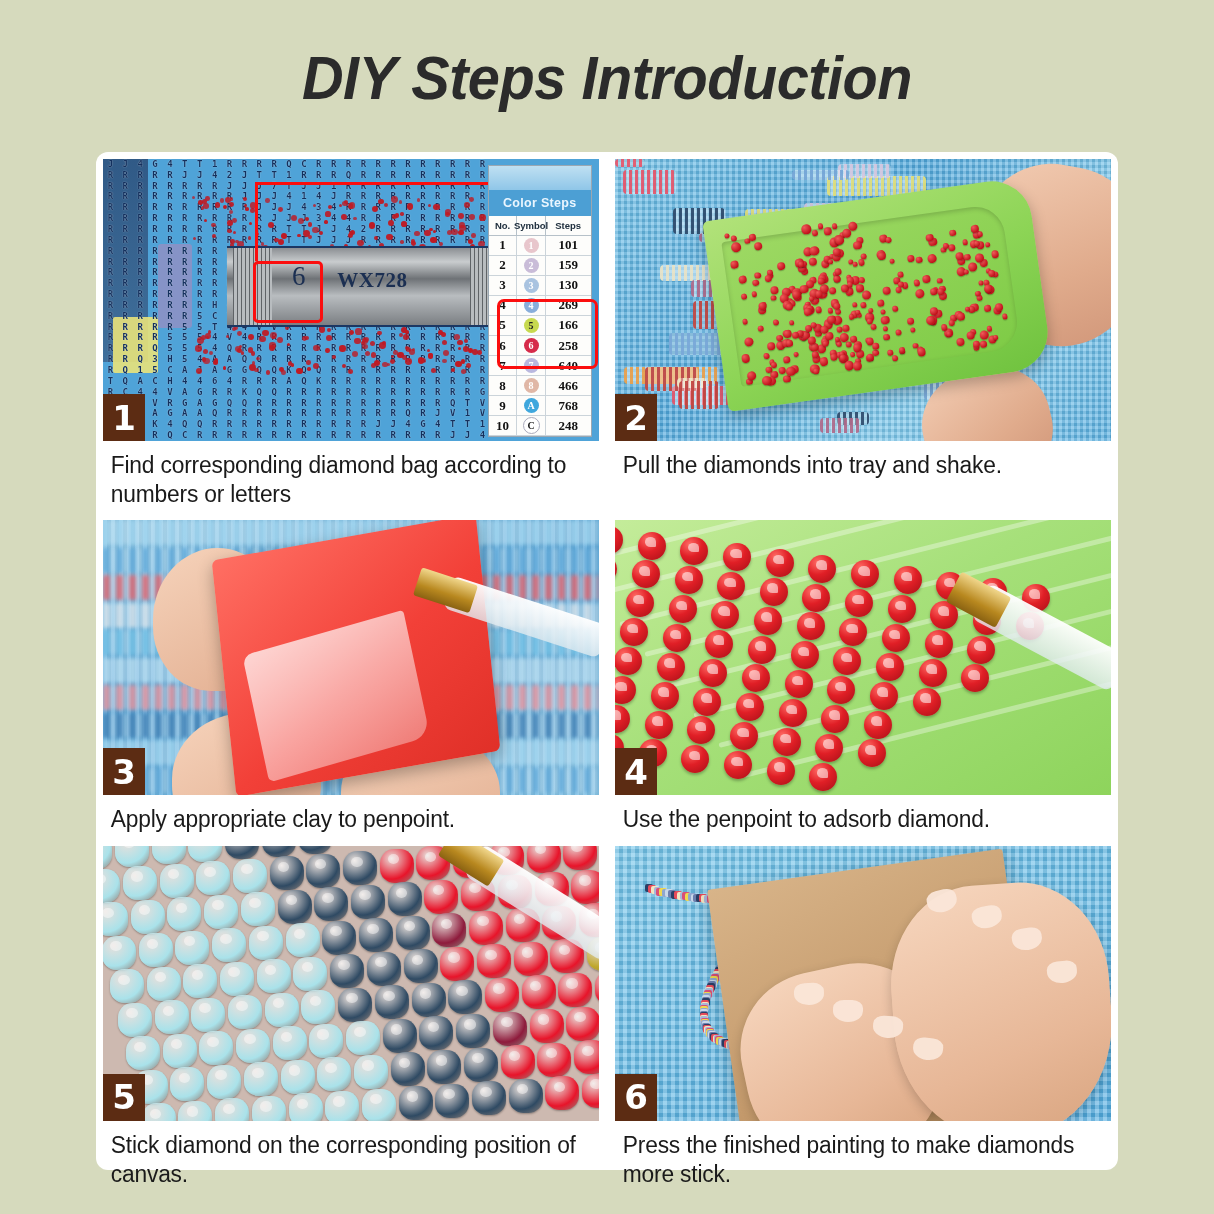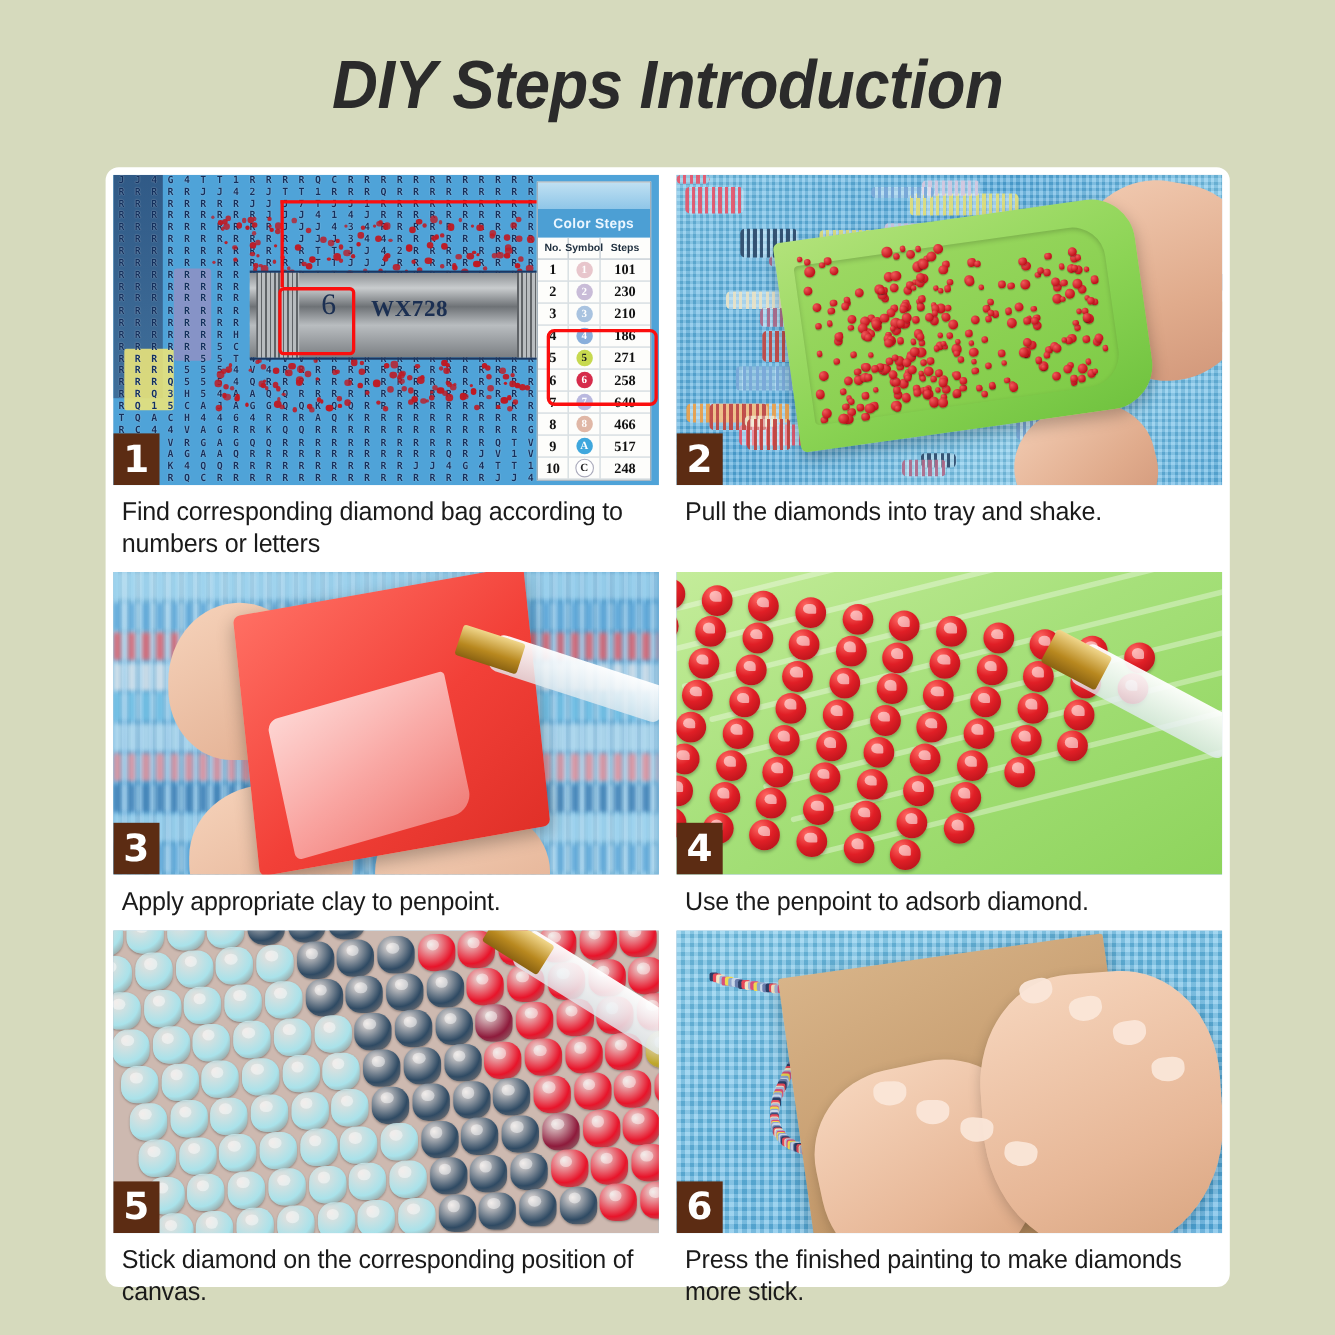--- a/index.html
+++ b/index.html
@@ -1176,42 +1176,42 @@
                     <div>
                       <span class="cl-sym" style="background: rgb(232, 198, 204); color: rgb(255, 255, 255); border: none;">1</span>
                     </div>
                     <div>101</div>
                   </div>
                   <div class="cl-row">
                     <div>2</div>
                     <div>
                       <span class="cl-sym" style="background: rgb(201, 188, 216); color: rgb(255, 255, 255); border: none;">2</span>
                     </div>
-                    <div>230</div>
+                    <div>159</div>
                   </div>
                   <div class="cl-row">
                     <div>3</div>
                     <div>
                       <span class="cl-sym" style="background: rgb(169, 195, 224); color: rgb(255, 255, 255); border: none;">3</span>
                     </div>
-                    <div>210</div>
+                    <div>130</div>
                   </div>
                   <div class="cl-row">
                     <div>4</div>
                     <div>
                       <span class="cl-sym" style="background: rgb(136, 174, 219); color: rgb(255, 255, 255); border: none;">4</span>
                     </div>
-                    <div>186</div>
+                    <div>269</div>
                   </div>
                   <div class="cl-row">
                     <div>5</div>
                     <div>
                       <span class="cl-sym" style="background: rgb(199, 217, 79); color: rgb(34, 34, 34); border: none;">5</span>
                     </div>
-                    <div>271</div>
+                    <div>166</div>
                   </div>
                   <div class="cl-row">
                     <div>6</div>
                     <div>
                       <span class="cl-sym" style="background: rgb(214, 43, 74); color: rgb(255, 255, 255); border: none;">6</span>
                     </div>
                     <div>258</div>
                   </div>
                   <div class="cl-row">
                     <div>7</div>
@@ -1225,21 +1225,21 @@
                     <div>
                       <span class="cl-sym" style="background: rgb(224, 183, 166); color: rgb(255, 255, 255); border: none;">8</span>
                     </div>
                     <div>466</div>
                   </div>
                   <div class="cl-row">
                     <div>9</div>
                     <div>
                       <span class="cl-sym" style="background: rgb(63, 167, 221); color: rgb(255, 255, 255); border: none;">A</span>
                     </div>
-                    <div>517</div>
+                    <div>768</div>
                   </div>
                   <div class="cl-row">
                     <div>10</div>
                     <div>
                       <span class="cl-sym" style="background: rgb(255, 255, 255); color: rgb(34, 34, 34); border: 1px solid rgb(170, 170, 187);">C</span>
                     </div>
                     <div>248</div>
                   </div>
                 </div>
             </div>

